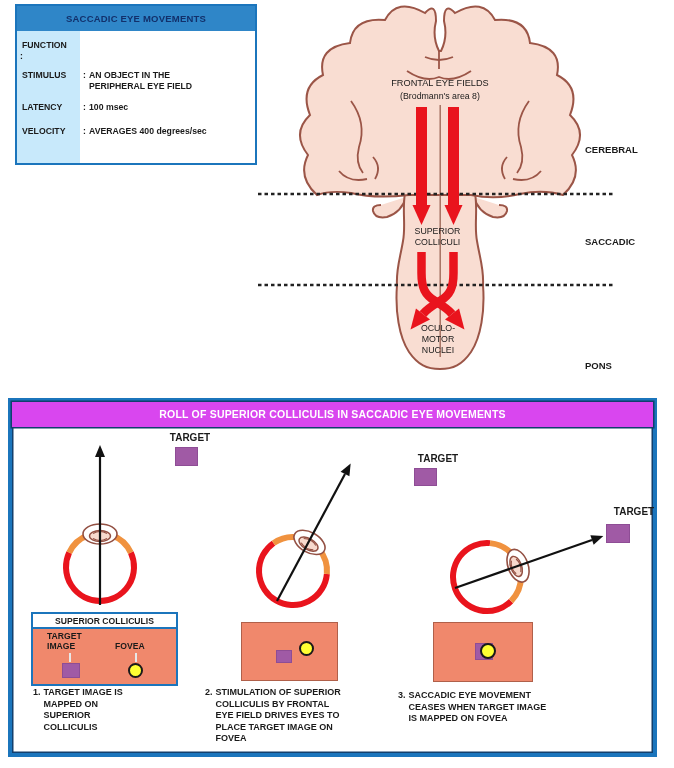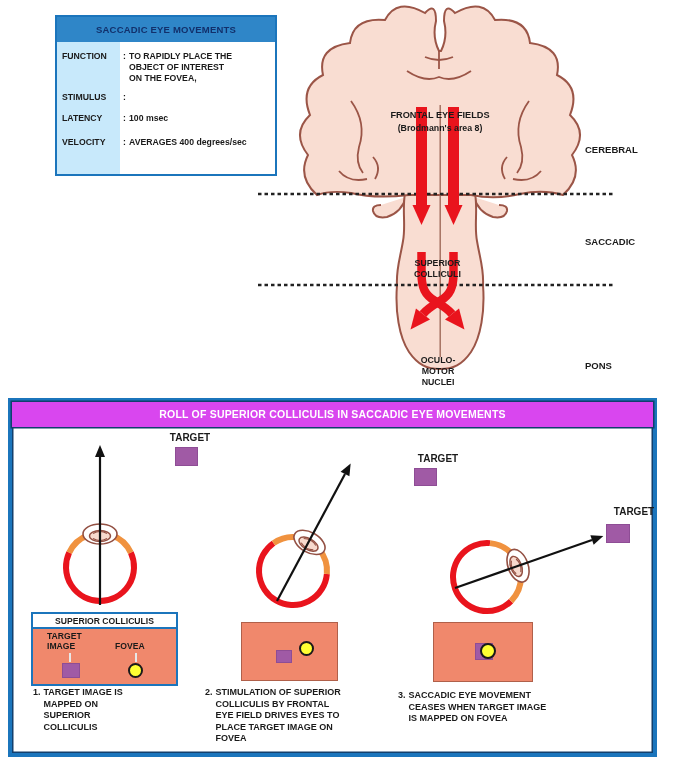--- a/index.html
+++ b/index.html
@@ -3,33 +3,33 @@
 <meta charset="utf-8">
 <style>
   html,body{margin:0;padding:0;background:#fff;}
   #shot{position:relative;width:674px;height:768px;background:#fff;overflow:hidden;
         font-family:"Liberation Sans",sans-serif;color:#1a1a1a;}
   .abs{position:absolute;}
   .pre{white-space:pre-line;}
   .ctr{text-align:center;}
 
   
-  .info-box{left:15px;top:15px;width:222px;height:161px;border:2px solid #1b75bc;background:#fff;box-sizing:border-box;margin-left:40px;}
+  .info-box{left:15px;top:4px;width:242px;height:161px;border:2px solid #1b75bc;background:#fff;box-sizing:border-box;}
   .info-head{height:25px;line-height:25px;background:#2f86c8;color:#12306b;font-size:9.5px;font-weight:bold;text-align:center;letter-spacing:.2px;}
   .info-body{position:relative;height:132px;}
   .lb-strip{position:absolute;left:0;top:0;bottom:0;width:63px;background:#c8e9fb;}
   .info-rows{position:relative;padding-top:9px;}
   .irow{display:flex;font-size:8.7px;font-weight:bold;line-height:11px;}
   .irow .lab{width:58px;padding-left:5px;flex:none;}
   .irow .col{width:9px;flex:none;text-align:center;}
   .irow .val{flex:1;white-space:pre-line;}
 
   
   .brainlab{font-size:9.5px;font-weight:bold;}
-  .inbrain{font-size:8.8px;font-weight:bold;line-height:11px;margin-top:32px;}
+  .inbrain{font-size:8.8px;font-weight:normal;line-height:11px;}
 
   
   .bottom-box{left:8px;top:398px;width:649px;height:359px;border:4px solid #1b75bc;
               box-shadow:inset 0 0 0 1.5px #123f6d;background:#fff;box-sizing:border-box;}
   .bottom-head{height:25px;line-height:25px;background:#d946ef;color:#fff;font-size:10.5px;
                font-weight:bold;text-align:center;letter-spacing:.2px;box-shadow:0 0 0 1.5px #123f6d;}
   .tgt-label{font-size:10px;font-weight:bold;}
   .tgt-sq{background:#a05aa5;border:1px solid #8e4d95;box-sizing:border-box;}
   .salmon{background:#f0886c;box-sizing:border-box;}
   .sc-assembly{left:19px;top:210px;width:147px;}
@@ -48,30 +48,29 @@
 </head>
 <body>
 
 <div id="shot">
 
   <div class="abs info-box">
     <div class="info-head">SACCADIC EYE MOVEMENTS</div>
     <div class="info-body">
       <div class="lb-strip"></div>
       <div class="info-rows">
-        <div class="irow" style="margin-bottom:8px;">
+        <div class="irow" style="margin-bottom:8px;flex-direction:column;">
           <span class="lab">FUNCTION</span>
           <span class="col">:</span>
-          <span class="val">TO RAPIDLY PLACE THE
-OBJECT OF INTEREST
-ON THE FOVEA,</span>
         </div>
         <div class="irow" style="margin-bottom:10px;">
           <span class="lab">STIMULUS</span>
           <span class="col">:</span>
+          <span class="val">AN OBJECT IN THE
+PERIPHERAL EYE FIELD</span>
         </div>
         <div class="irow" style="margin-bottom:13px;">
           <span class="lab">LATENCY</span>
           <span class="col">:</span>
           <span class="val">100 msec</span>
         </div>
         <div class="irow">
           <span class="lab">VELOCITY</span>
           <span class="col">:</span>
           <span class="val">AVERAGES 400 degrees/sec</span>

